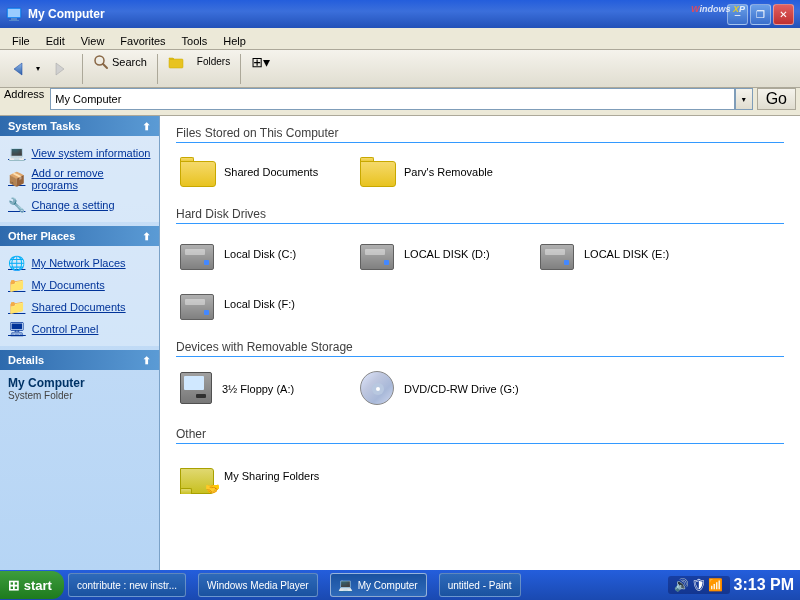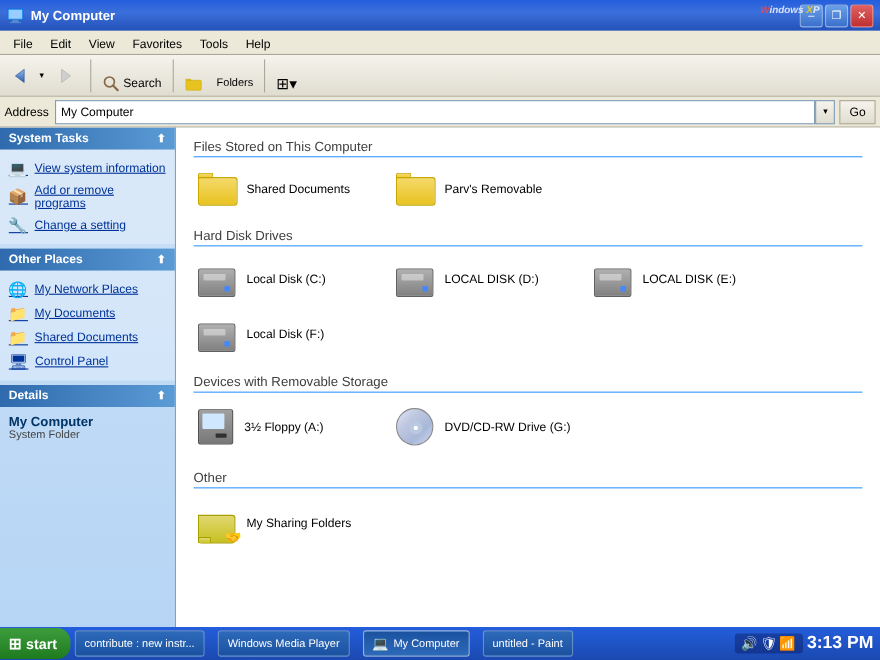--- a/index.html
+++ b/index.html
@@ -74,21 +74,21 @@
       display: flex;
       align-items: center;
       padding: 0 4px;
       gap: 2px;
       border-bottom: 1px solid #ACA899;
     }
     .toolbar-btn {
       display: flex;
       flex-direction: column;
       align-items: center;
-      justify-content: flex-end;
+      justify-content: flex-start;
       padding: 2px 6px;
       cursor: pointer;
       border-radius: 3px;
       font-size: 10px;
       gap: 1px;
       min-width: 40px;
       height: 34px;
     }
     .toolbar-separator {
       width: 1px;
@@ -124,21 +124,21 @@
       border-radius: 3px;
       cursor: pointer;
       margin-right: 4px;
     }
 
     
     #address-bar {
       height: 28px;
       background: #ECE9D8;
       display: flex;
-      align-items: center;
+      align-items: flex-start;
       padding: 0 4px;
       border-bottom: 1px solid #ACA899;
     }
     #address-label {
       font-size: 11px;
       margin-right: 6px;
       color: #000;
     }
     #address-input {
       flex: 1;
@@ -148,21 +148,21 @@
       padding: 0 4px;
       font-size: 11px;
     }
     #address-go-btn {
       margin-left: 4px;
       height: 22px;
       padding: 0 8px;
       background: linear-gradient(to bottom, #F5F3EC, #E0DDD0);
       border: 1px solid #ACA899;
       cursor: pointer;
-      font-size: 11px;
+      font-size: 16px;
     }
     #address-dropdown {
       width: 18px;
       height: 22px;
       background: linear-gradient(to bottom, #F5F3EC, #E0DDD0);
       border: 1px solid #7F9DB9;
       cursor: pointer;
       display: flex;
       align-items: center;
       justify-content: center;

